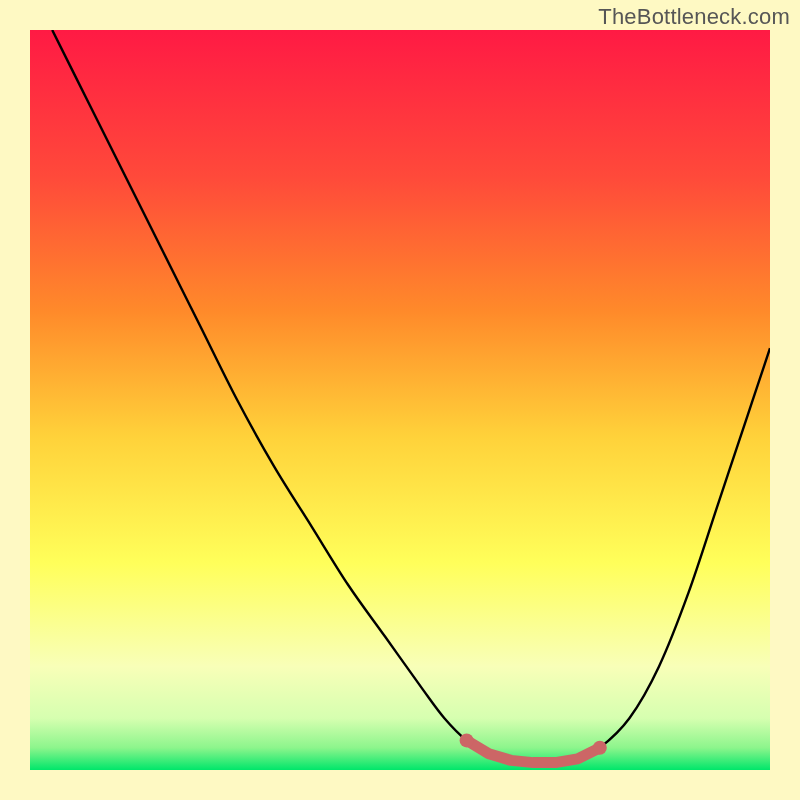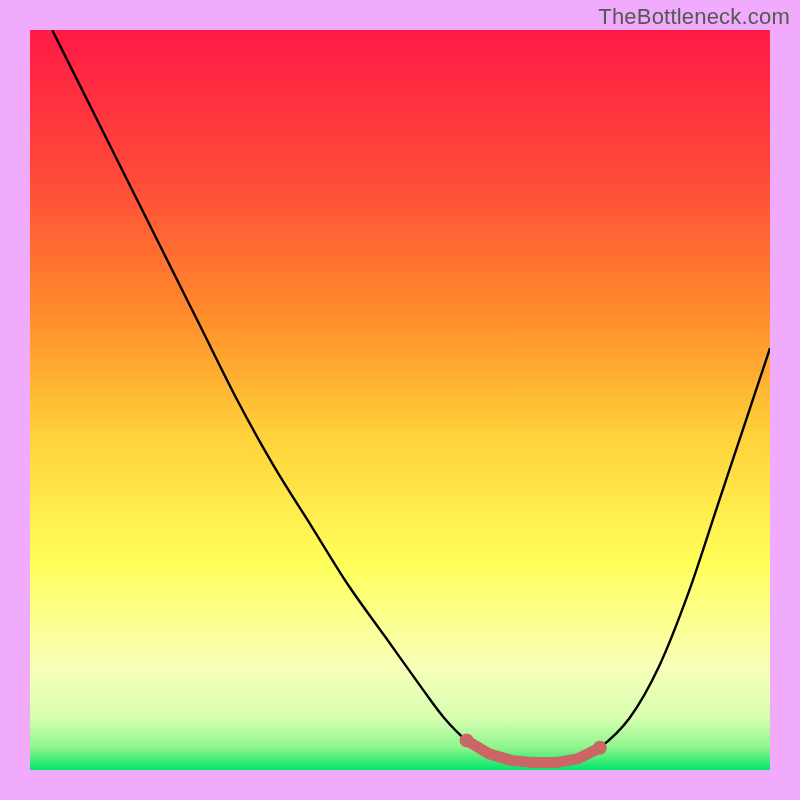--- a/index.html
+++ b/index.html
@@ -1,21 +1,21 @@
 <!DOCTYPE html>
 <html><head>
 <meta charset="utf-8">
 <style>
   * { margin: 0; padding: 0; box-sizing: border-box; }
   html, body { width: 800px; height: 800px; overflow: hidden; background: #000; }
   .frame {
     position: relative;
     width: 800px;
     height: 800px;
-    background: #f0abfc;
+    background: #fef9c3;
   }
   .watermark {
     position: absolute;
     top: 4px;
     right: 10px;
     font-family: Arial, Helvetica, sans-serif;
     font-size: 22px;
     color: #565656;
     letter-spacing: 0.2px;
     z-index: 10;

